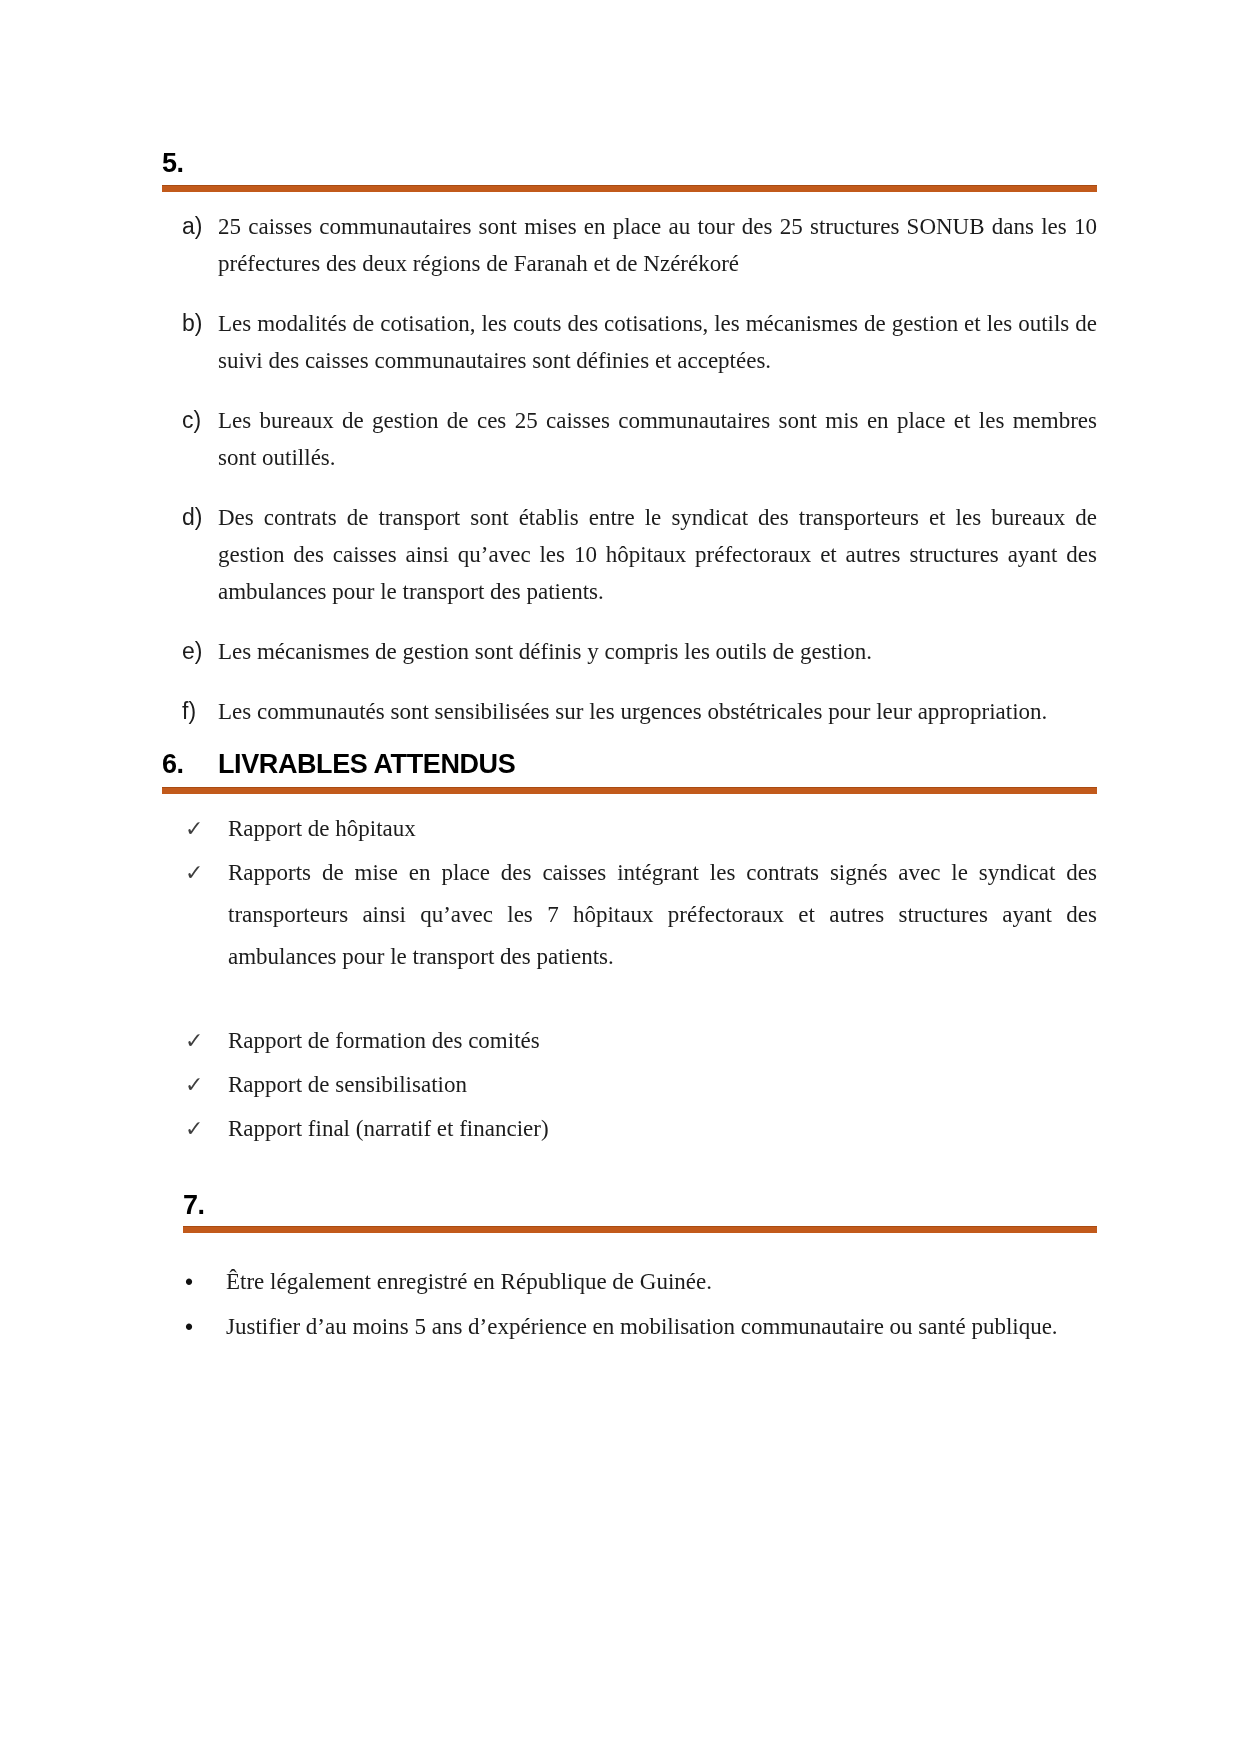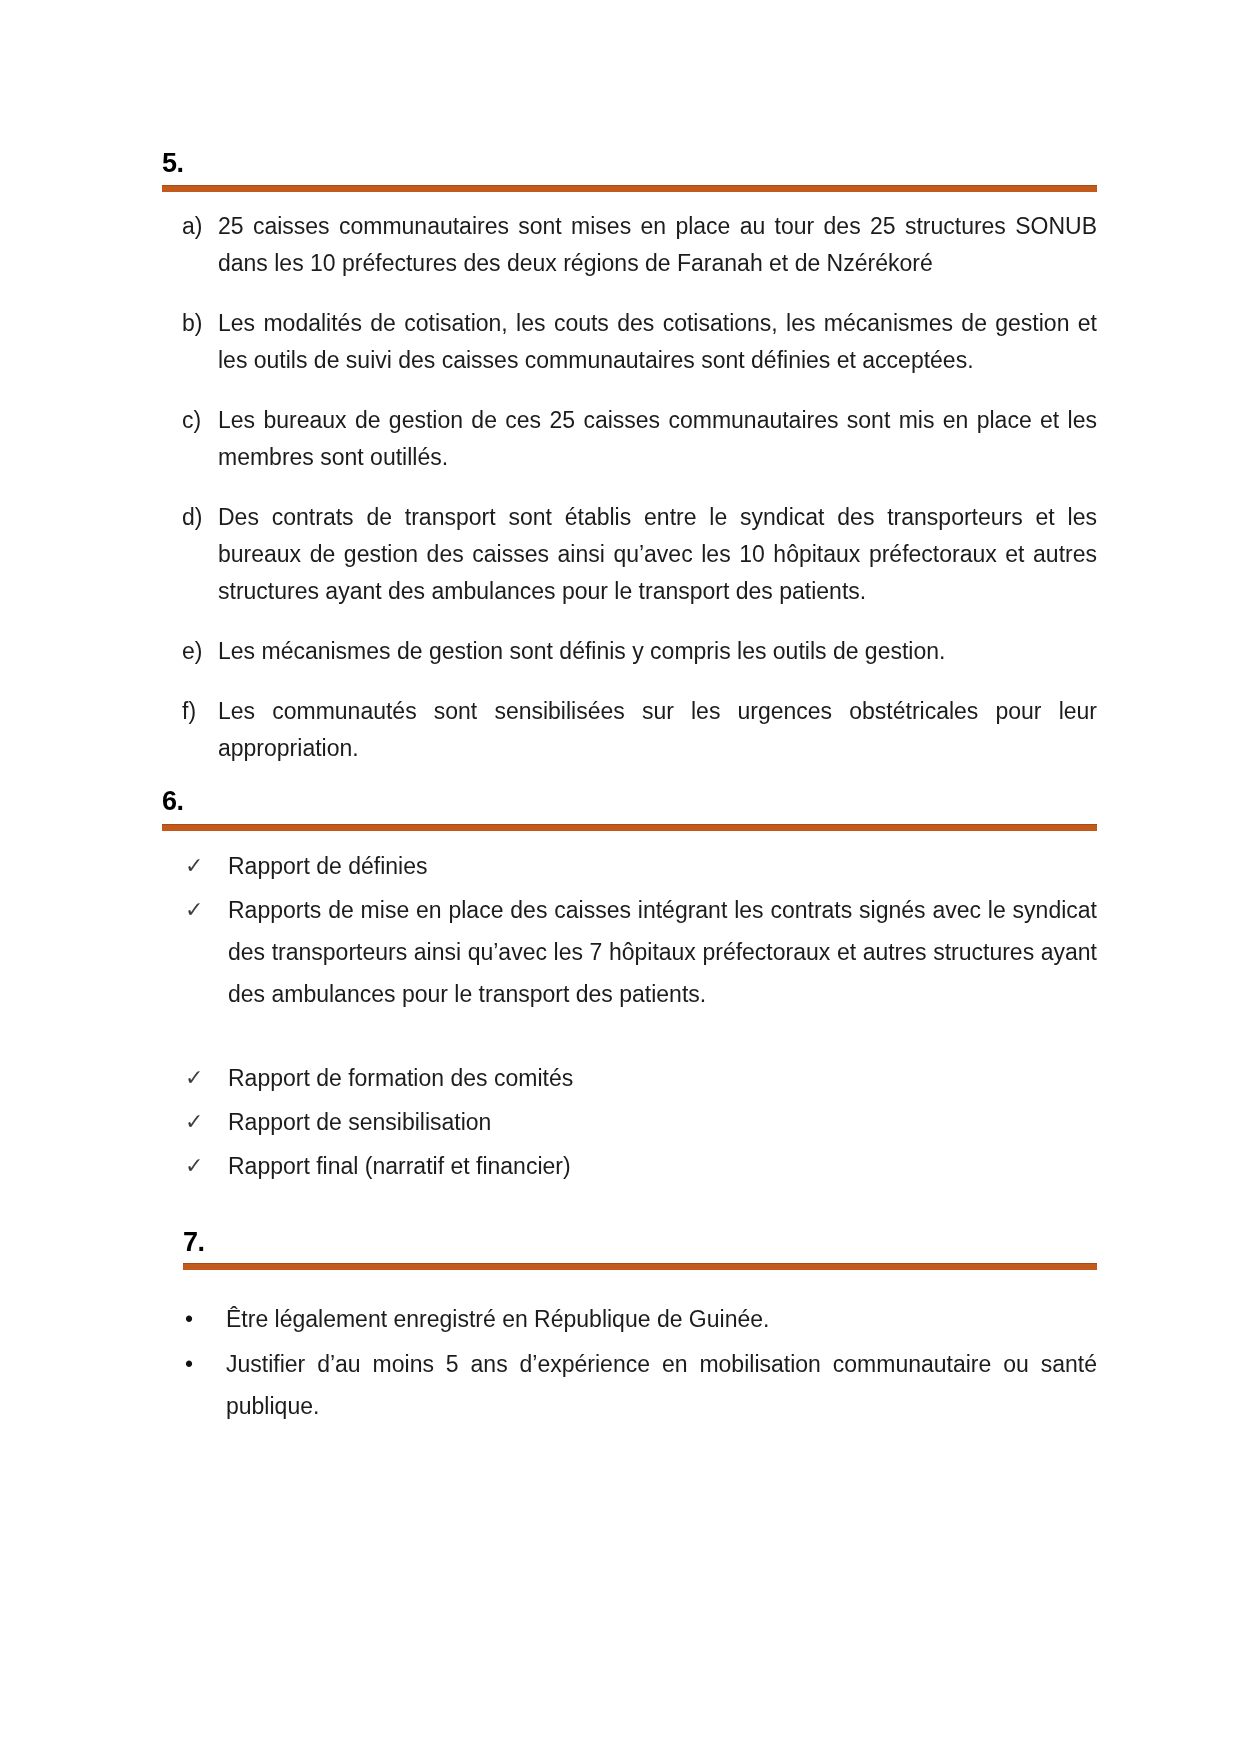--- a/index.html
+++ b/index.html
@@ -32,21 +32,21 @@
     background: #C25A1B;
     border-top: 1px solid #A84B12;
     box-sizing: border-box;
     margin-top: 5px;
   }
   .li {
     display: flex;
     font-size: 23px;
   }
   .li .marker { flex-shrink: 0; }
-  .li .txt { flex: 1 1 auto; text-align: justify; }
+  .li .txt { flex: 1 1 auto; text-align: justify; font-family: Liberation Serif, serif; }
 
   
   .list-alpha { margin-top: 16px; }
   .list-alpha .li { padding-left: 20px; line-height: 37px; }
   .list-alpha .marker { width: 36px; }
   .list-alpha .li + .li { margin-top: 23px; }
 
   
   .list-check { margin-top: 14px; }
   .list-check .li { padding-left: 23px; line-height: 42px; }
@@ -104,26 +104,27 @@
         <div class="li">
           <span class="marker">f)</span>
           <div class="txt">Les communautés sont sensibilisées sur les urgences obstétricales pour leur appropriation.</div>
         </div>
       </div>
     </section>
 
     <section class="sec sec-livrables">
       <div class="sec-heading">
         <span class="num">6.</span>
+        <span class="title">LIVRABLES ATTENDUS</span>
       </div>
       <div class="accent-rule"></div>
       <div class="list-check">
         <div class="li">
           <span class="marker">✓</span>
-          <div class="txt">Rapport de définies</div>
+          <div class="txt">Rapport de hôpitaux</div>
         </div>
         <div class="li gap-after">
           <span class="marker">✓</span>
           <div class="txt">Rapports de mise en place des caisses intégrant les contrats signés avec le syndicat des transporteurs ainsi qu’avec les 7 hôpitaux préfectoraux et autres structures ayant des ambulances pour le transport des patients.</div>
         </div>
         <div class="li">
           <span class="marker">✓</span>
           <div class="txt">Rapport de formation des comités</div>
         </div>
         <div class="li">

